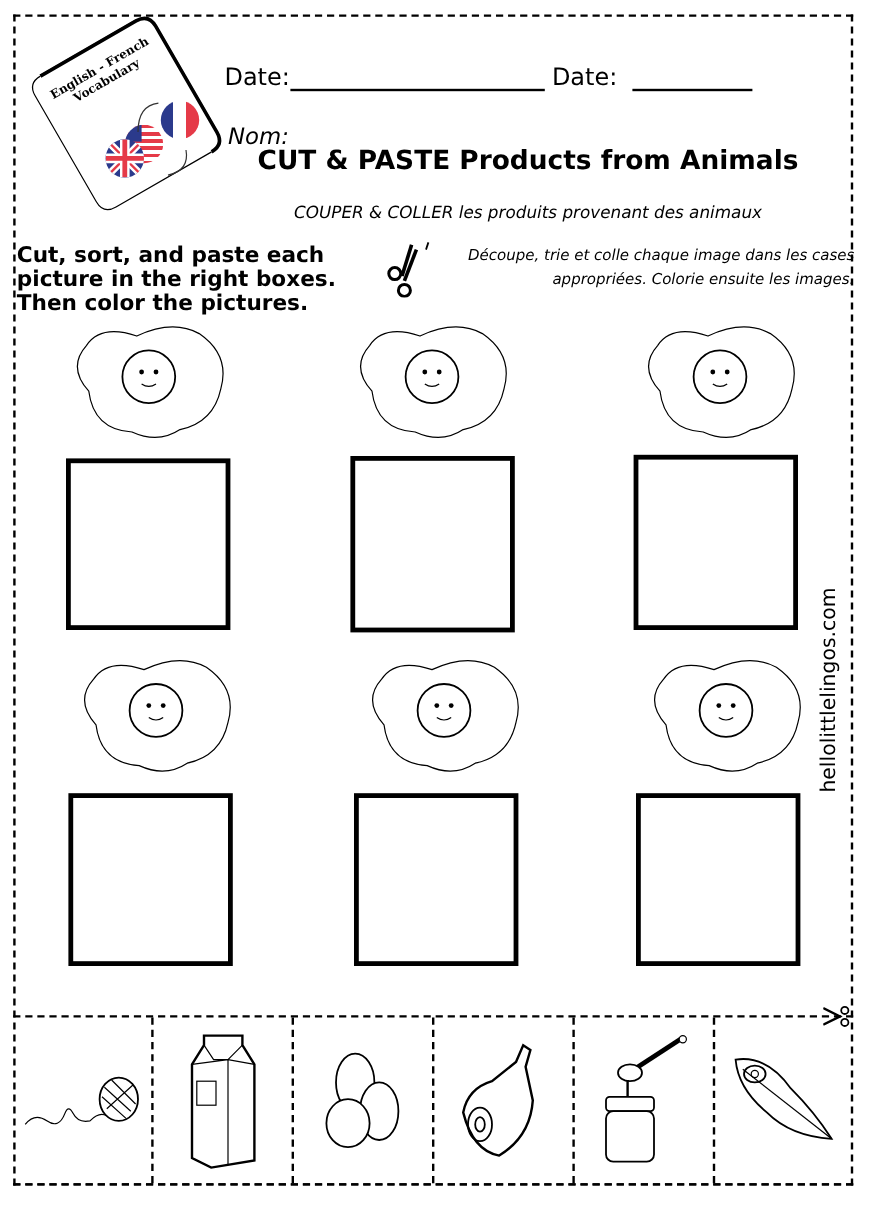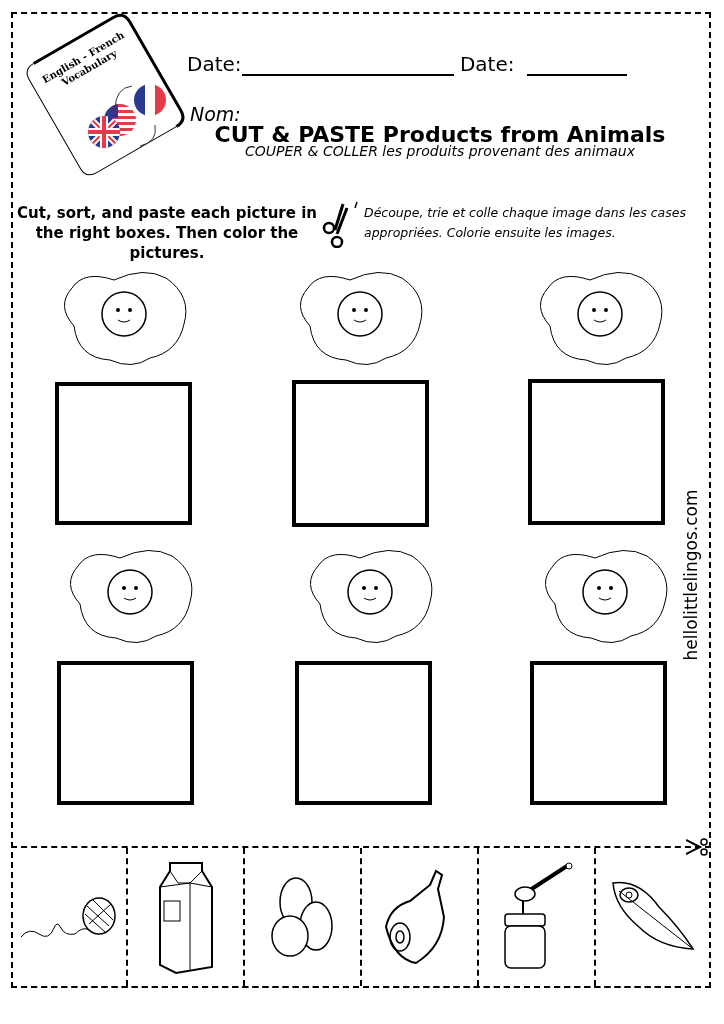--- a/index.html
+++ b/index.html
@@ -6,23 +6,23 @@
   body{width:724px;height:1024px;position:relative;overflow:hidden;font-family:"DejaVu Sans",sans-serif;color:#000;}
   .abs{position:absolute;}
   .outer{left:11px;top:12px;width:700px;height:976px;border:2px dashed #000;box-sizing:border-box;}
   .logo-card{left:45px;top:30px;width:120px;height:130px;transform:rotate(-30deg);}
   .logo-title{position:absolute;left:10px;top:16px;width:100px;text-align:center;font-family:"DejaVu Serif",serif;font-weight:bold;font-size:10px;line-height:12px;}
   .flag{position:absolute;border-radius:50%;width:32px;height:32px;overflow:hidden;}
   .name-row{left:187px;top:52px;font-size:20px;}
   .line{display:inline-block;border-bottom:2px solid #000;vertical-align:bottom;}
   .nom{left:190px;top:78px;font-size:19px;font-style:italic;margin-top:25px;}
   .title{left:160px;top:122px;width:560px;text-align:center;font-size:22px;font-weight:bold;}
-  .subtitle{left:170px;top:143px;width:540px;text-align:center;font-size:14px;font-style:italic;}
-  .instr-en{left:14px;top:203px;width:306px;text-align:center;font-size:15px;font-weight:bold;line-height:20px;}
-  .instr-fr{left:364px;top:203px;width:348px;text-align:left;font-size:12.5px;font-style:italic;line-height:20px;}
+  .subtitle{left:170px;top:170px;width:540px;text-align:center;font-size:14px;font-style:italic;}
+  .instr-en{left:14px;top:203px;width:306px;font-size:18px;font-weight:bold;line-height:20px;}
+  .instr-fr{left:364px;top:203px;width:348px;text-align:right;font-size:12.5px;font-style:italic;line-height:20px;}
   .scissors-top{left:321px;top:200px;width:40px;height:48px;}
   .box{border:4px solid #000;box-sizing:border-box;}
   .vert{left:676px;top:470px;width:30px;height:210px;}
   .vert span{position:absolute;left:50%;top:50%;transform:translate(-50%,-50%) rotate(-90deg);white-space:nowrap;font-size:17px;}
   .strip{left:11px;top:846px;width:700px;height:142px;border-top:2px dashed #000;border-bottom:2px dashed #000;box-sizing:border-box;display:flex;}
   .cell{flex:1;border-right:2px dashed #000;position:relative;}
   .cell:last-child{border-right:none;}
   .cell svg{position:absolute;left:50%;top:50%;transform:translate(-50%,-50%);}
 </style>
 </head>

